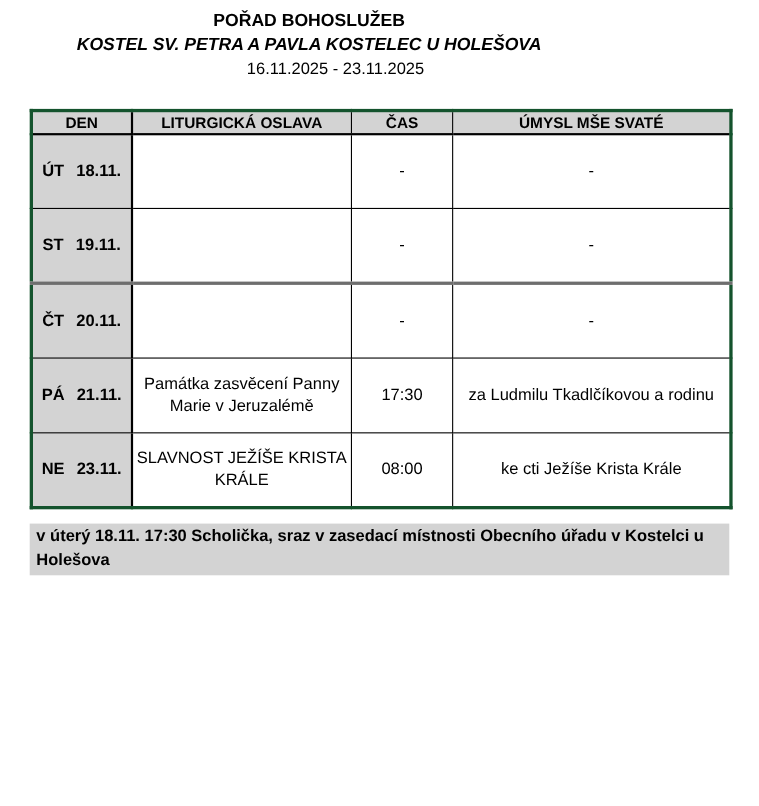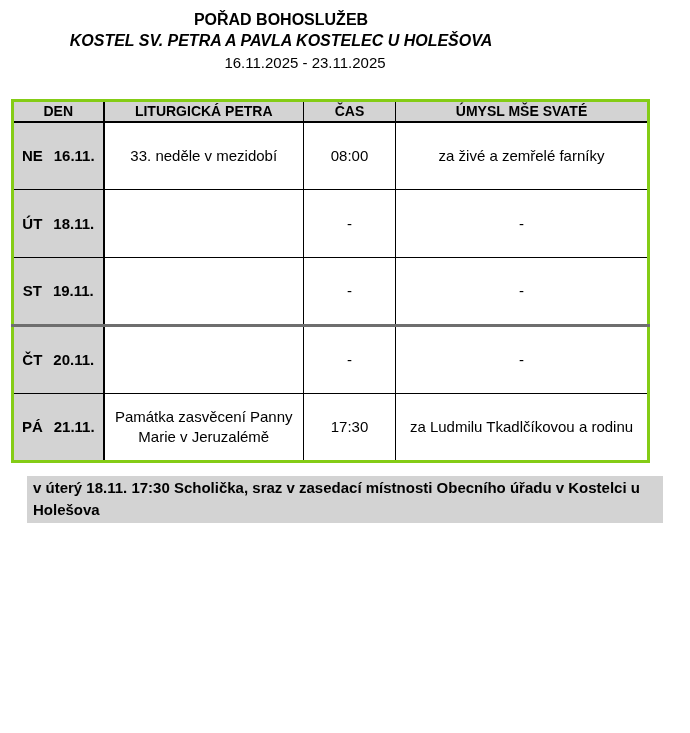--- a/index.html
+++ b/index.html
@@ -36,22 +36,22 @@
     font-weight: normal;
     line-height: 20px;
     margin-top: 2px;
     padding-left: 48px;
   }
   
   table.schedule {
     border-collapse: collapse;
     table-layout: fixed;
     width: 636px;
-    margin: 26px 0 0 11px;
-    border: 3px solid #84cc16;
+    margin: 26px 0 0 27px;
+    border: 3px solid #14532d;
   }
   .schedule th {
     background: #d3d3d3;
     font-size: 14px;
     font-weight: bold;
     text-align: center;
     height: 21px;
     padding: 1px 2px;
     border: 1px solid #000000;
     border-bottom: 2px solid #000000;
@@ -100,34 +100,26 @@
   <table class="schedule">
     <colgroup>
       <col style="width:91px">
       <col style="width:200px">
       <col style="width:92px">
       <col style="width:253px">
     </colgroup>
     <thead>
       <tr>
         <th class="col-den">DEN</th>
-        <th>LITURGICKÁ PETRA</th>
+        <th>LITURGICKÁ OSLAVA</th>
         <th>ČAS</th>
         <th>ÚMYSL MŠE SVATÉ</th>
       </tr>
     </thead>
     <tbody>
-      <tr>
-        <td class="day-cell">
-          <span class="day-abbr">NE</span><span class="day-date">16.11.</span>
-        </td>
-        <td>33. neděle v mezidobí</td>
-        <td>08:00</td>
-        <td>za živé a zemřelé farníky</td>
-      </tr>
       <tr>
         <td class="day-cell">
           <span class="day-abbr">ÚT</span><span class="day-date">18.11.</span>
         </td>
         <td></td>
         <td>-</td>
         <td>-</td>
       </tr>
       <tr>
         <td class="day-cell">
@@ -146,18 +138,26 @@
         <td>-</td>
       </tr>
       <tr>
         <td class="day-cell">
           <span class="day-abbr">PÁ</span><span class="day-date">21.11.</span>
         </td>
         <td>Památka zasvěcení Panny Marie v Jeruzalémě</td>
         <td>17:30</td>
         <td>za Ludmilu Tkadlčíkovou a rodinu</td>
       </tr>
+      <tr>
+        <td class="day-cell">
+          <span class="day-abbr">NE</span><span class="day-date">23.11.</span>
+        </td>
+        <td>SLAVNOST JEŽÍŠE KRISTA KRÁLE</td>
+        <td>08:00</td>
+        <td>ke cti Ježíše Krista Krále</td>
+      </tr>
     </tbody>
   </table>
 
   <div class="footer-note">v úterý 18.11. 17:30 Scholička, sraz v zasedací místnosti Obecního úřadu v Kostelci u Holešova</div>
 
 </div>
 
 </body></html>

